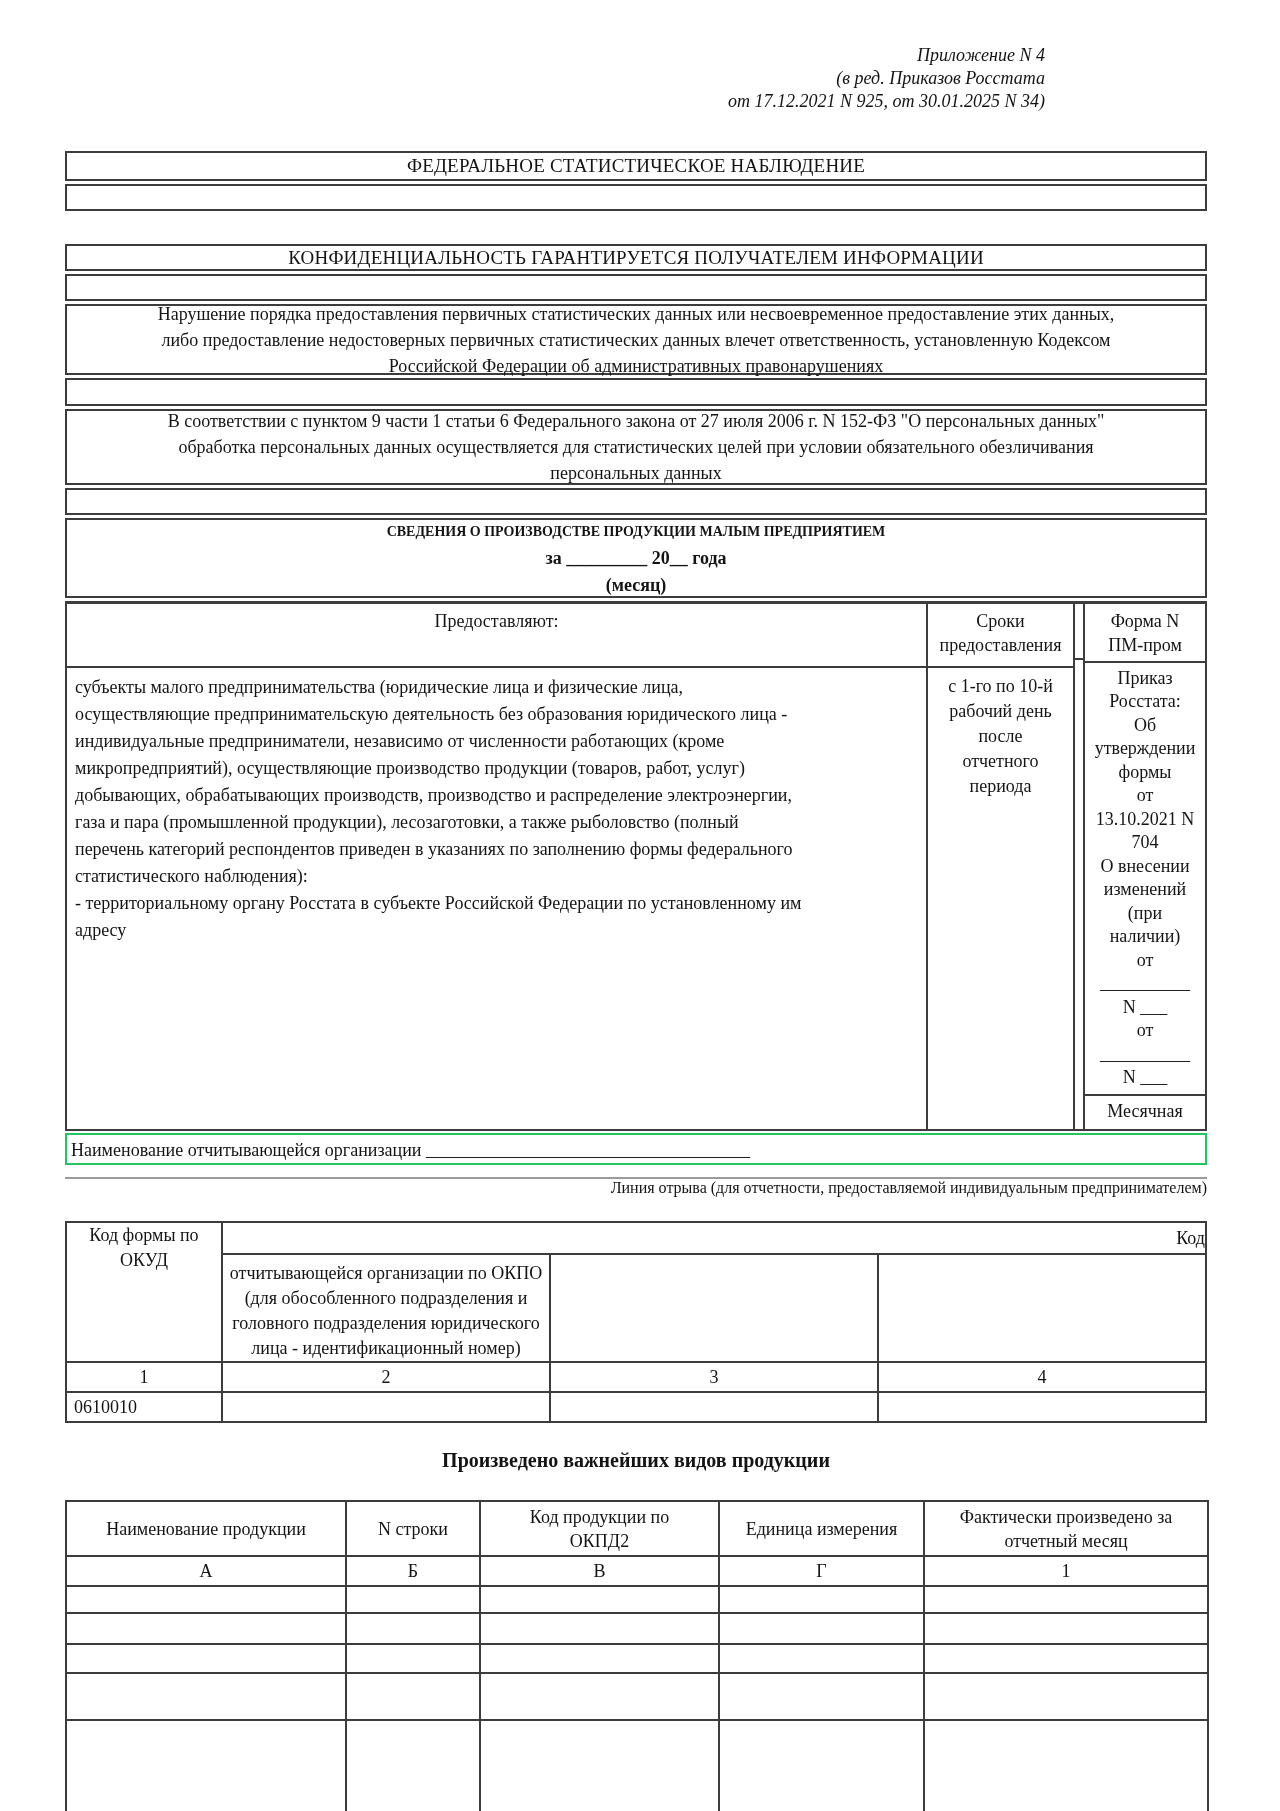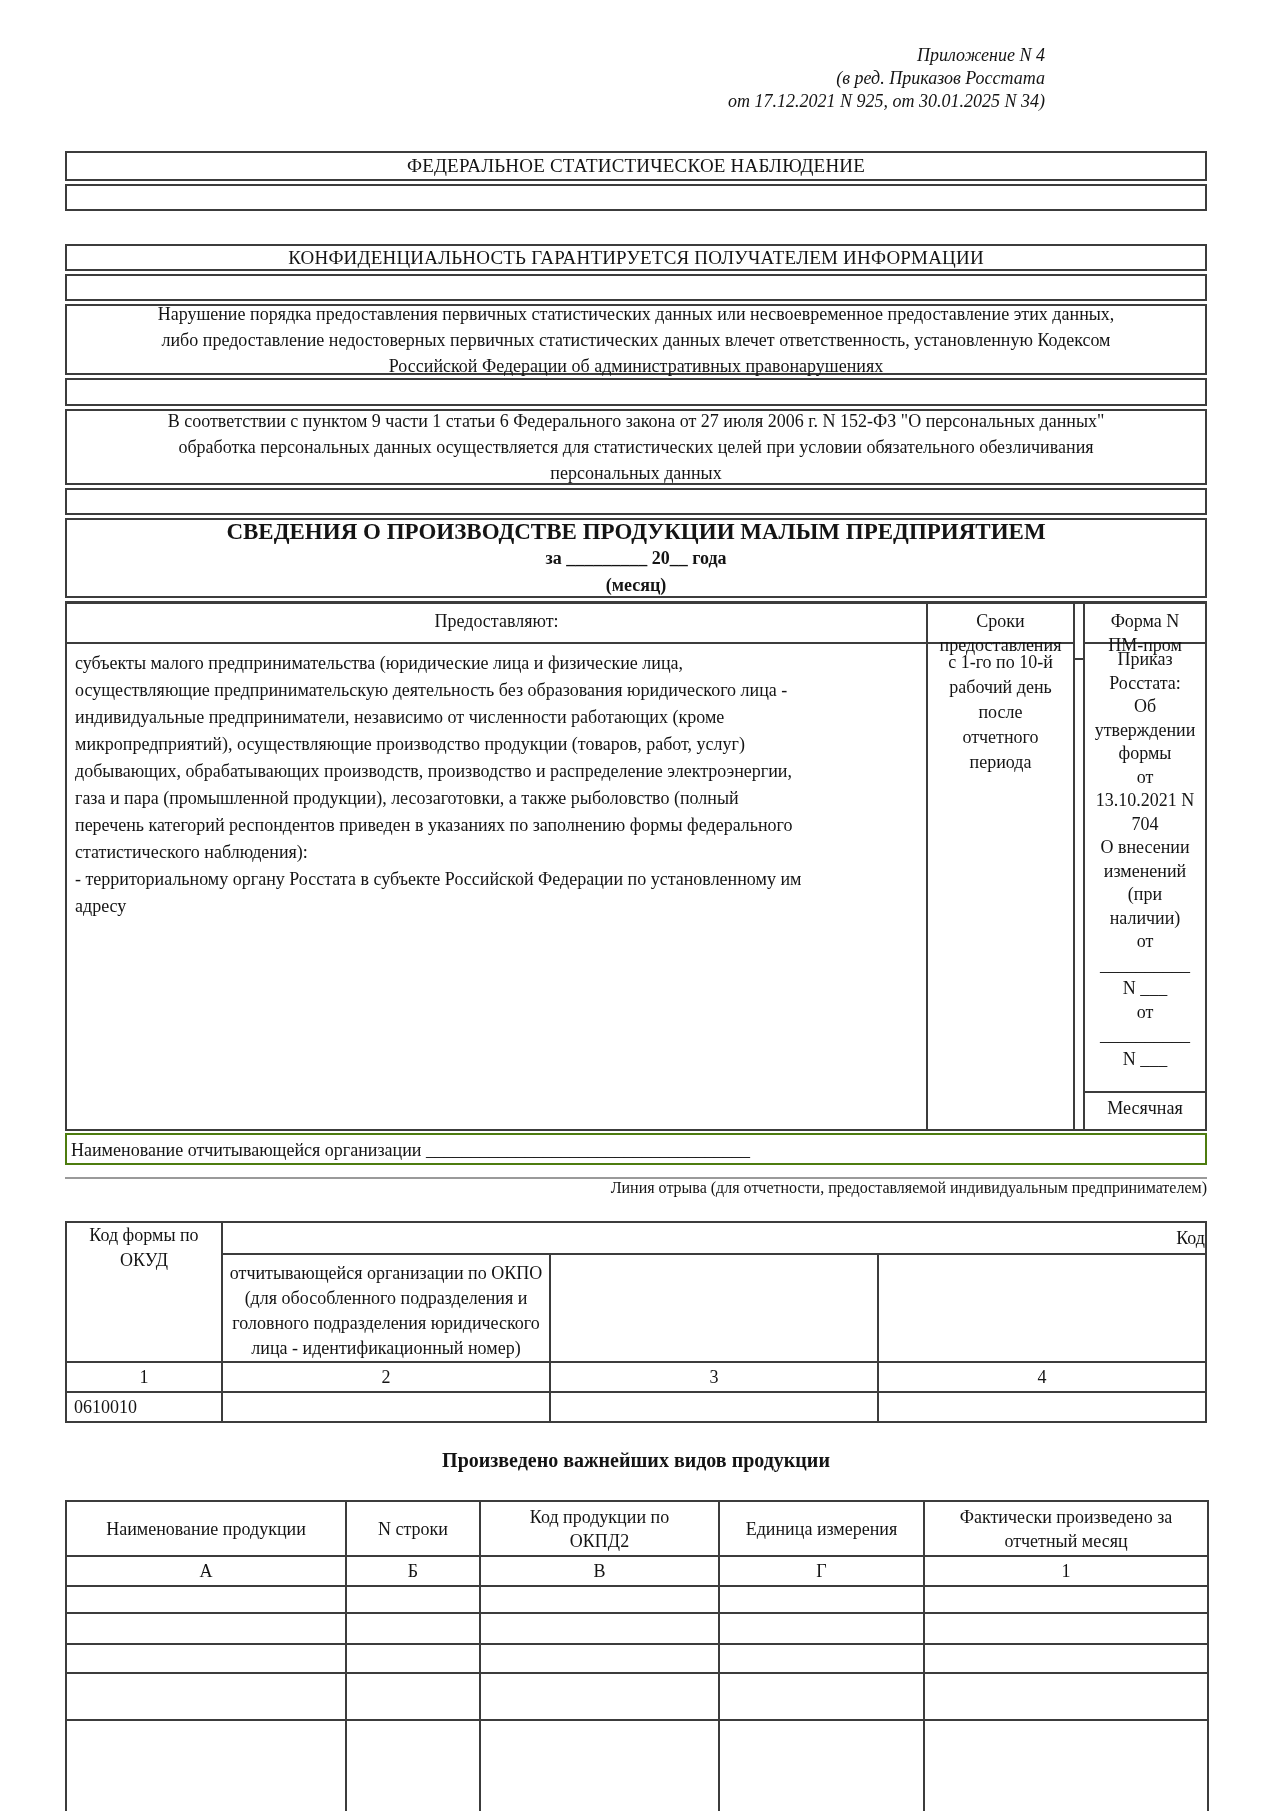--- a/index.html
+++ b/index.html
@@ -21,46 +21,46 @@
   .tbox{
     box-sizing:border-box;border:2px solid #3c3c3c;margin-bottom:3px;
     text-align:center;font-size:18px;line-height:26px;
     display:flex;align-items:center;justify-content:center;
   }
   .tbox.first{margin-top:38px;}
   .b-h30{height:30px;} .b-h27{height:27px;} .b-h28{height:28px;}
   .b-h71{height:71px;} .b-h76{height:76px;} .b-h80{height:80px;}
   .caps{font-size:19px;letter-spacing:.2px;margin-top:33px;}
   .titlebox{font-weight:bold;line-height:27px;font-size:18px;}
-  .titlebox .t1{font-size:23px;}
+  .titlebox .t1{font-size:14px;}
 
   
   .main-table{
     box-sizing:border-box;width:1142px;height:530px;
     border:2px solid #3c3c3c;border-top-width:3px;
     display:flex;font-size:18px;
   }
   .mt-col{box-sizing:border-box;height:100%;}
   .mt-col1{width:861px;border-right:2px solid #3c3c3c;}
   .mt-col2{width:147px;border-right:2px solid #3c3c3c;text-align:center;}
   .mt-gap{width:8px;box-sizing:border-box;}
   .mt-col3{width:122px;border-left:2px solid #3c3c3c;text-align:center;display:flex;flex-direction:column;}
-  .mt-hdr{box-sizing:border-box;height:40px;border-bottom:2px solid #3c3c3c;
+  .mt-hdr{box-sizing:border-box;height:64px;border-bottom:2px solid #3c3c3c;
     text-align:center;padding-top:5px;line-height:24px;}
   .mt-gap .mt-hdr{height:56px;}
   .mt-body{box-sizing:border-box;padding:6px 8px;line-height:27px;}
   .mt-col1 .mt-body{height:470px;}
   .mt-col2 .mt-body{height:470px;line-height:25px;padding:6px 2px;}
   .mt-col3 .mt-body{flex:1;line-height:23.5px;padding:4px 2px;}
   .mt-monthly{box-sizing:border-box;height:38px;border-top:2px solid #3c3c3c;
     padding-top:3px;line-height:24px;}
 
   
   .org-row{
-    box-sizing:border-box;width:1142px;border:2px solid #4d7c0f;margin-top:2px;
+    box-sizing:border-box;width:1142px;border:2px solid #22c55e;margin-top:2px;
     font-size:18px;padding:2px 4px;height:32px;line-height:26px;white-space:nowrap;overflow:hidden;
   }
 
   
   .tear-rule{margin-top:12px;width:1142px;border-top:2px solid #9a9a9a;height:0;}
   .tear-label{text-align:right;font-size:16px;}
 
   
   table{border-collapse:collapse;}
   td{border:2px solid #3c3c3c;font-size:18px;padding:0 4px;box-sizing:border-box;}

